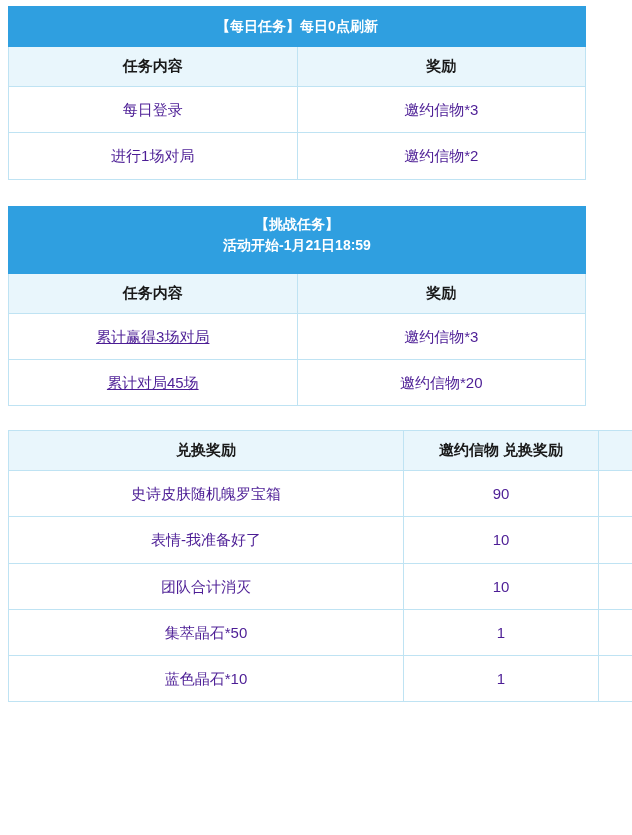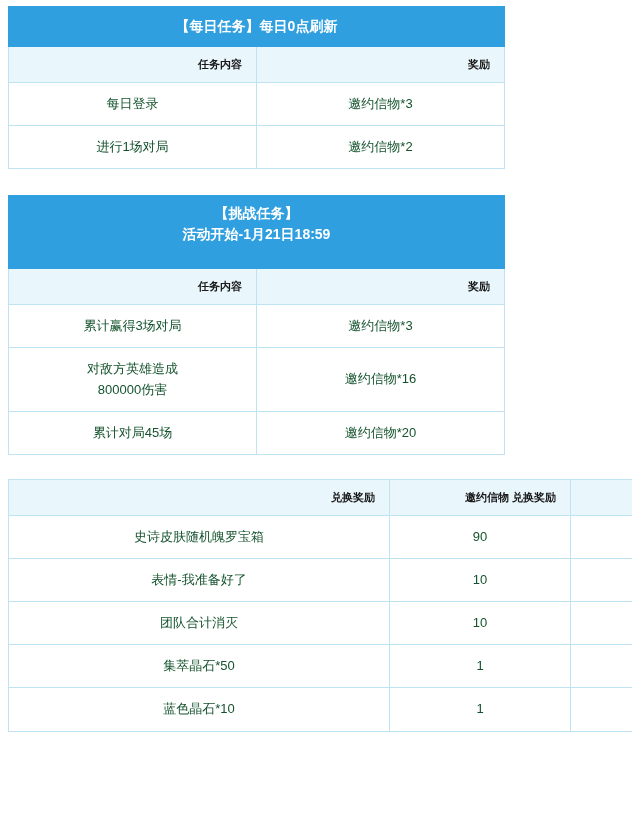--- a/index.html
+++ b/index.html
@@ -13,21 +13,21 @@
     font-family: "Liberation Sans", "DejaVu Sans", sans-serif;
     color: #1a1a1a;
     -webkit-font-smoothing: antialiased;
   }
   .page {
     width: 632px;
     box-sizing: border-box;
     padding: 6px 8px 0 8px;
   }
   table.tbl {
-    width: 497px;
+    width: 578px;
     border-collapse: collapse;
     table-layout: fixed;
     margin: 0 0 0 0;
   }
   .spacer {
     height: 26px;
   }
   .spacer-sm {
     height: 24px;
   }
@@ -36,47 +36,48 @@
     background: #2f9fe0;
     color: #ffffff;
     font-weight: bold;
     text-align: center;
     font-size: 14px;
     padding: 9px 6px;
     border: 1px solid #2f9fe0;
     line-height: 1.5;
   }
   .hdr-2line td {
-    padding: 7px 6px 23px 6px;
+    padding: 7px 6px 17px 6px;
   }
   .hdr-line {
     display: block;
   }
   
   .colhead td {
     background: #e9f6fc;
     color: #1a1a1a;
     font-weight: bold;
-    text-align: right;
-    font-size: 11px;
-    padding: 10px 14px;
+    text-align: center;
+    font-size: 15px;
+    padding: 10px 21px;
     border: 1px solid #bfe3f3;
   }
   
   .row td {
     background: #ffffff;
     text-align: center;
-    font-size: 13px;
+    font-size: 15px;
     padding: 11px 6px;
     border: 1px solid #bfe3f3;
     line-height: 1.55;
-    color: #14532d;
+    color: #4c1d95;
   }
   .row td .ln {
     display: block;
+    text-decoration: underline;
   }
   .c-left { width: 311px; }
   .c-right { width: 305px; }
 
   .e-left { width: 352px; }
   .e-mid { width: 152px; }
   .e-right { width: 112px; }
 </style>
 </head>
 <body>
@@ -118,27 +119,20 @@
       <td class="c-right">奖励</td>
     </tr>
     <tr class="row">
       <td class="c-left">
         <span class="ln">累计赢得3场对局</span>
       </td>
       <td class="c-right">邀约信物*3</td>
     </tr>
     <tr class="row">
       <td class="c-left">
-        <span class="ln">对敌方英雄造成</span>
-        <span class="ln">800000伤害</span>
-      </td>
-      <td class="c-right">邀约信物*16</td>
-    </tr>
-    <tr class="row">
-      <td class="c-left">
         <span class="ln">累计对局45场</span>
       </td>
       <td class="c-right">邀约信物*20</td>
     </tr>
   </tbody>
     </table>
 
   <div class="spacer-sm"></div>
 
   <table class="tbl">

